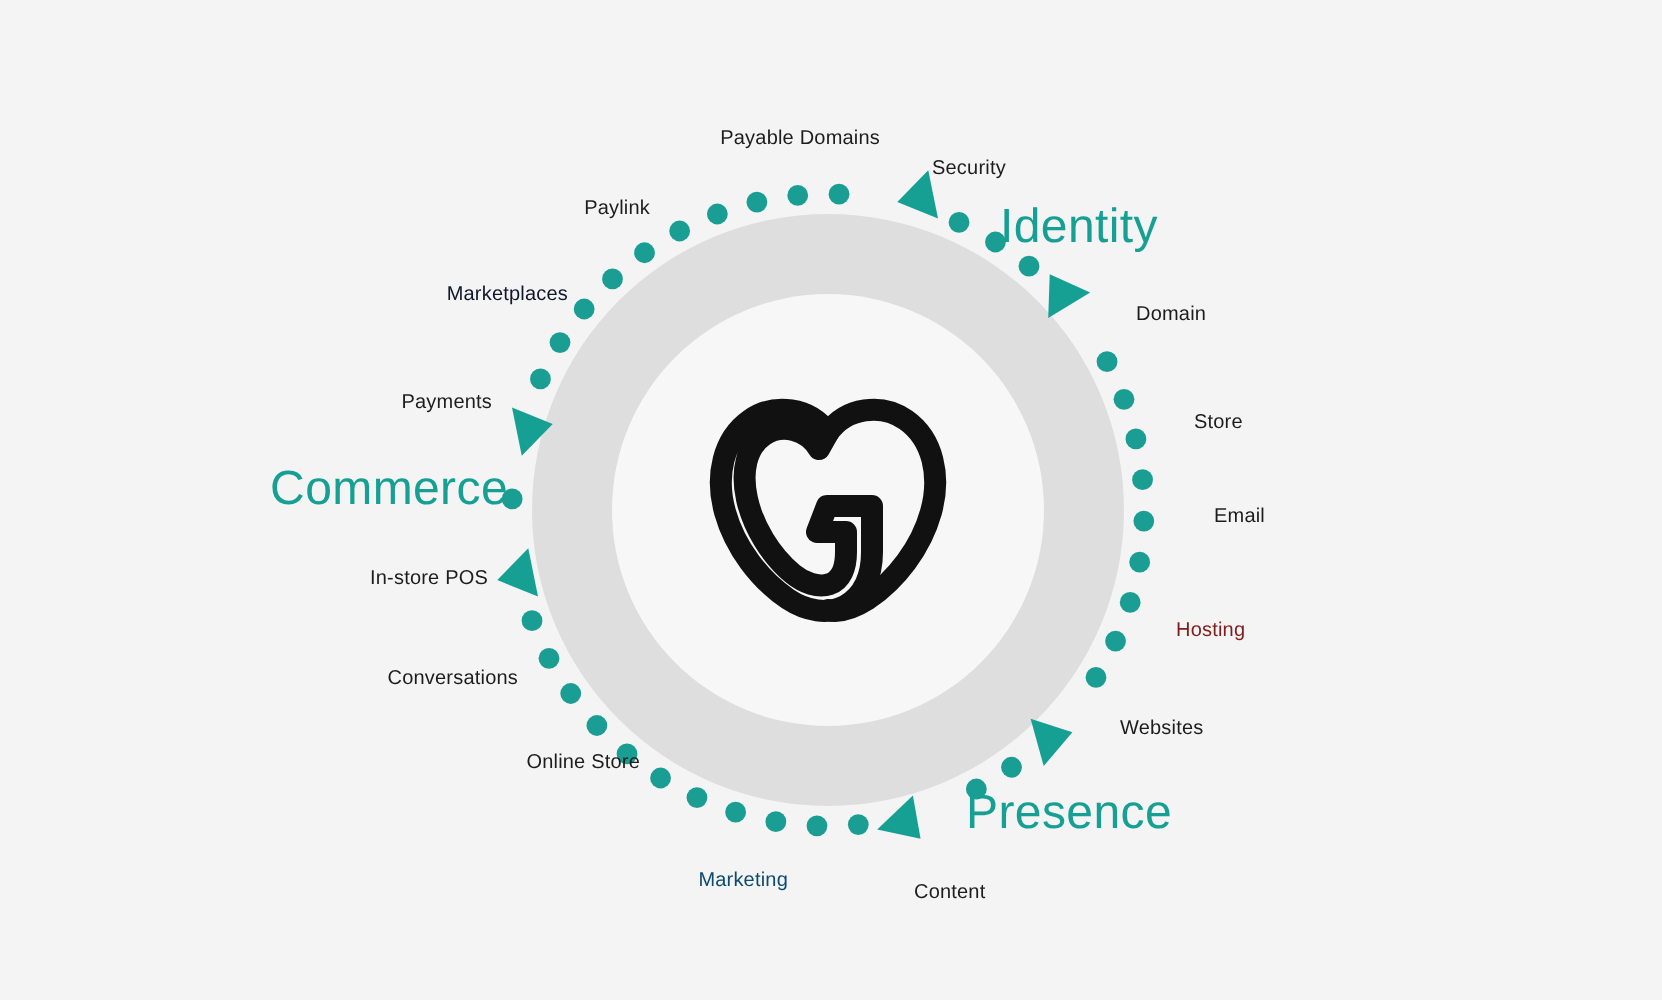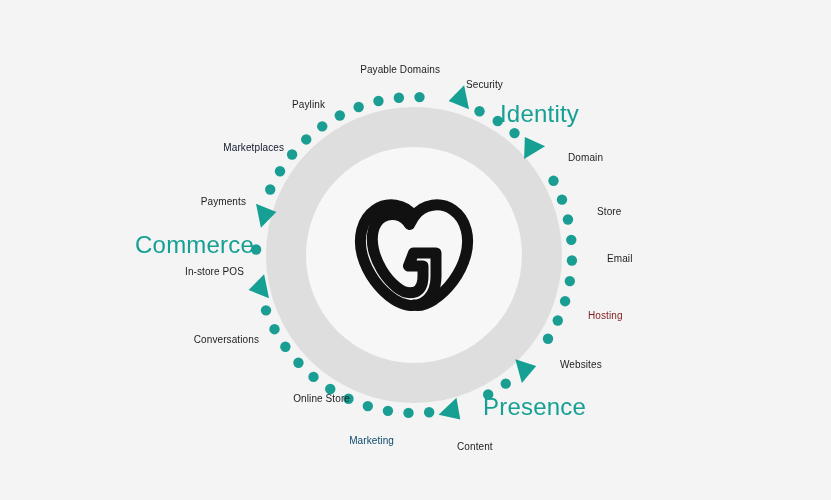--- a/index.html
+++ b/index.html
@@ -154,23 +154,23 @@
 
   <div id="labels-layer">
       <div class="label anchor-start" style="left: 466px; top: 85px; color: rgb(29, 29, 29);">Security</div>
       <div class="label anchor-start" style="left: 568px; top: 158px; color: rgb(29, 29, 29);">Domain</div>
       <div class="label anchor-start" style="left: 597px; top: 212px; color: rgb(29, 29, 29);">Store</div>
       <div class="label anchor-start" style="left: 607px; top: 259px; color: rgb(29, 29, 29);">Email</div>
       <div class="label anchor-start" style="left: 588px; top: 316px; color: #7f1d1d;">Hosting</div>
       <div class="label anchor-start" style="left: 560px; top: 365px; color: rgb(29, 29, 29);">Websites</div>
       <div class="label anchor-start" style="left: 444px; top: 447px; color: rgb(29, 29, 29); margin-left: 13px;">Content</div>
       <div class="label anchor-end" style="left: 394px; top: 441px; color: #0c4a6e;">Marketing</div>
-      <div class="label anchor-end" style="left: 320px; top: 399px; color: rgb(29, 29, 29); margin-left: 30px;">Online Store</div>
+      <div class="label anchor-end" style="left: 320px; top: 382px; color: rgb(29, 29, 29);">Online Store</div>
       <div class="label anchor-end" style="left: 259px; top: 340px; color: rgb(29, 29, 29);">Conversations</div>
-      <div class="label anchor-end" style="left: 244px; top: 272px; color: rgb(29, 29, 29);">In-store POS</div>
+      <div class="label anchor-end" style="left: 244px; top: 290px; color: rgb(29, 29, 29);">In-store POS</div>
       <div class="label anchor-end" style="left: 246px; top: 202px; color: rgb(29, 29, 29);">Payments</div>
       <div class="label anchor-end" style="left: 284px; top: 148px; color: #0f172a;">Marketplaces</div>
       <div class="label anchor-end" style="left: 325px; top: 105px; color: rgb(29, 29, 29);">Paylink</div>
       <div class="label anchor-end" style="left: 440px; top: 70px; color: rgb(29, 29, 29);">Payable Domains</div>
     </div>
   <div id="pillars-layer">
       <div class="pillar anchor-start" style="left: 500px; top: 114px; color: rgb(22, 160, 148);">Identity</div>
       <div class="pillar anchor-start" style="left: 483px; top: 407px; color: rgb(22, 160, 148);">Presence</div>
       <div class="pillar anchor-end" style="left: 254px; top: 245px; color: rgb(22, 160, 148);">Commerce</div>
     </div>

